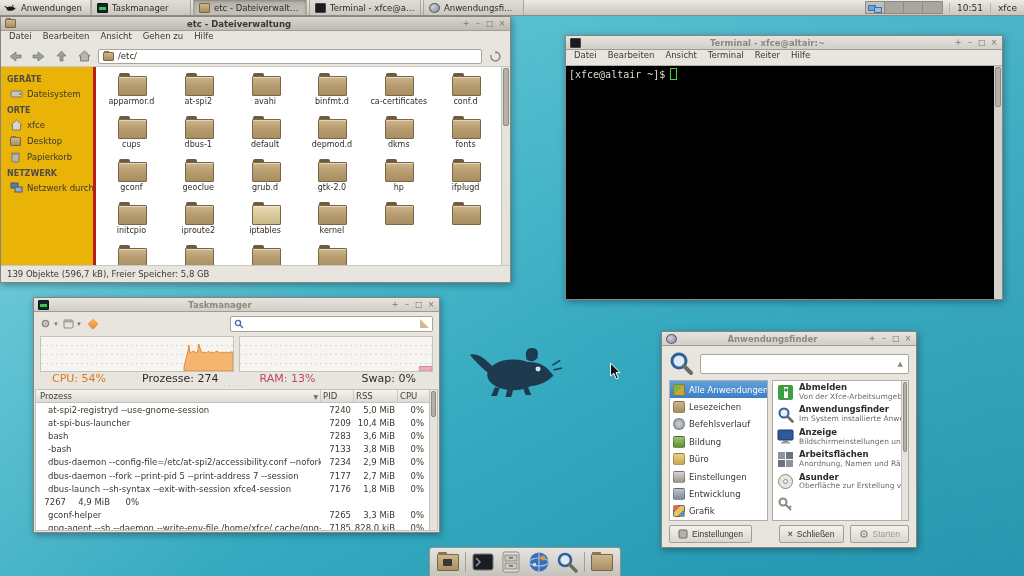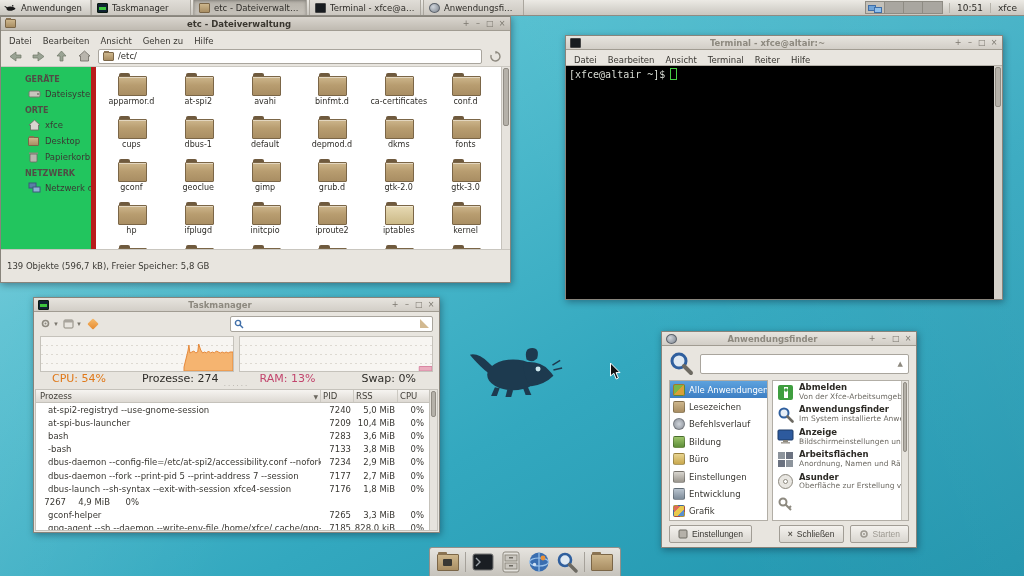--- a/index.html
+++ b/index.html
@@ -37,45 +37,45 @@
   .window{position:absolute;display:flex;flex-direction:column;background:#e8e5df;border:1px solid #88847b;
     box-shadow:1px 2px 7px rgba(0,0,20,.35);z-index:10;}
   .titlebar{height:14px;flex:none;display:flex;align-items:center;gap:4px;padding:0 4px;
     background:linear-gradient(#d9d5ce,#bfbab1);border-bottom:1px solid #a19c92;}
   .titlebar .title{flex:1;text-align:center;font-size:8.5px;font-weight:bold;color:#39362f;
     white-space:nowrap;overflow:hidden;}
   .win-inactive .titlebar{background:linear-gradient(#e7e4de,#d2cec7);}
   .win-inactive .titlebar .title{color:#8d897f;font-weight:bold;}
   .winbtns{display:flex;gap:4px;color:#7a766d;font-size:8px;line-height:1;}
   .winbtns span{width:8px;text-align:center;}
-  .menubar{height:15px;flex:none;display:flex;align-items:flex-end;gap:11px;padding:0 8px;font-size:8.5px;color:#3a3833;}
+  .menubar{height:15px;flex:none;display:flex;align-items:flex-start;gap:11px;padding:0 8px;font-size:8.5px;color:#3a3833;}
   
   .fm{left:0;top:16px;width:511px;height:267px;z-index:30;}
   .fm-toolbar{height:21px;flex:none;display:flex;align-items:center;gap:4px;padding:0 5px;border-bottom:1px solid #ccc9c2;}
   .navbtn{width:19px;height:17px;border:none;background:transparent;display:flex;align-items:center;justify-content:center;padding:0;}
   .pathfield{flex:1;height:15px;background:#fff;border:1px solid #a9a59d;border-radius:2px;display:flex;align-items:center;gap:4px;padding:0 4px;font-size:8.5px;color:#2e2c28;}
   .mini-folder{width:11px;height:9px;background:linear-gradient(#cdb68c,#a98e63);border:1px solid #7b6647;border-radius:1px;flex:none;position:relative;}
   .mini-folder::before{content:"";position:absolute;left:0;top:-2px;width:5px;height:2px;background:#8a7352;}
   .fm-body{flex:1;display:flex;overflow:hidden;background:#fff;}
-  .fm-sidebar{width:95px;flex:none;background:#22c55e;border-right:5px solid #b91c1c;padding-top:4px;overflow:hidden;padding-left:18px;}
+  .fm-sidebar{width:95px;flex:none;background:#eab308;border-right:3px solid #b91c1c;padding-top:4px;overflow:hidden;}
   .sb-h{font-weight:bold;color:#504d45;padding:4px 6px 2px;font-size:8px;}
   .sb-item{display:flex;align-items:center;gap:4px;padding:2px 2px 2px 9px;font-size:8.5px;color:#3a3833;white-space:nowrap;overflow:hidden;}
   .sbi{width:13px;height:12px;flex:none;}
   .fm-files{flex:1;display:flex;overflow:hidden;}
   .fgrid{flex:1;display:grid;grid-template-columns:repeat(6,1fr);grid-auto-rows:43px;padding:5px 2px 0;overflow:hidden;}
   .fcell{text-align:center;font-size:8px;color:#2e2c28;padding-top:1px;overflow:hidden;}
   .ficon{width:27px;height:21px;position:relative;margin:0 auto;}
   .ficon::before{content:"";position:absolute;left:1px;top:0;width:11px;height:6px;background:#6f5a3e;border-radius:2px 2px 0 0;}
   .ficon::after{content:"";position:absolute;left:0;top:3px;width:27px;height:18px;border:1px solid #7b6647;border-radius:1px;
     background:linear-gradient(180deg,#cdb68c 0%,#b89d70 45%,#a98e63 100%);box-shadow:inset 0 1px 0 rgba(255,255,255,.45);}
   .ficon.light::after{background:linear-gradient(180deg,#e7dab4 0%,#d9c99d 50%,#cbb987 100%);}
   .flabel{margin-top:3px;white-space:nowrap;overflow:hidden;}
   .vscroll{width:9px;flex:none;background:#e6e3dd;border-left:1px solid #c5c2bb;position:relative;}
   .vthumb{position:absolute;top:1px;left:1px;right:1px;height:58px;background:#b5b1a9;border:1px solid #908c84;border-radius:2px;}
-  .statusbar{height:13px;flex:none;display:flex;align-items:center;padding:16px 6px;font-size:8.5px;color:#3a3833;
+  .statusbar{height:13px;flex:none;display:flex;align-items:center;padding:8px 6px;font-size:8.5px;color:#3a3833;
     background:#e8e5df;border-top:1px solid #c9c6bf;}
   
   .term{left:565px;top:35px;width:438px;height:265px;z-index:20;}
   .term-screen{flex:1;display:flex;overflow:hidden;border-top:1px solid #b5b1a9;}
   .term-text{flex:1;background:#000;padding:2px 3px;font-family:"DejaVu Sans Mono",monospace;font-size:10px;color:#d8dcd4;white-space:pre;}
   .cursor{display:inline-block;width:7px;height:12px;border:1px solid #47cf47;vertical-align:-2px;margin-left:5px;}
   .term-scroll{width:8px;flex:none;background:#d5d2cb;position:relative;}
   .term-scroll .vthumb{height:40px;}
   
   .tmw{left:33px;top:297px;width:407px;height:236px;z-index:25;}
@@ -315,33 +315,25 @@
           <div class="fcell">
               <div class="ficon"></div>
               <div class="flabel">gconf</div>
             </div>
           <div class="fcell">
               <div class="ficon"></div>
               <div class="flabel">geoclue</div>
             </div>
           <div class="fcell">
               <div class="ficon"></div>
-              <div class="flabel">gimp</div>
-            </div>
-          <div class="fcell">
-              <div class="ficon"></div>
               <div class="flabel">grub.d</div>
             </div>
           <div class="fcell">
               <div class="ficon"></div>
               <div class="flabel">gtk-2.0</div>
-            </div>
-          <div class="fcell">
-              <div class="ficon"></div>
-              <div class="flabel">gtk-3.0</div>
             </div>
           <div class="fcell">
               <div class="ficon"></div>
               <div class="flabel">hp</div>
             </div>
           <div class="fcell">
               <div class="ficon"></div>
               <div class="flabel">ifplugd</div>
             </div>
           <div class="fcell">

